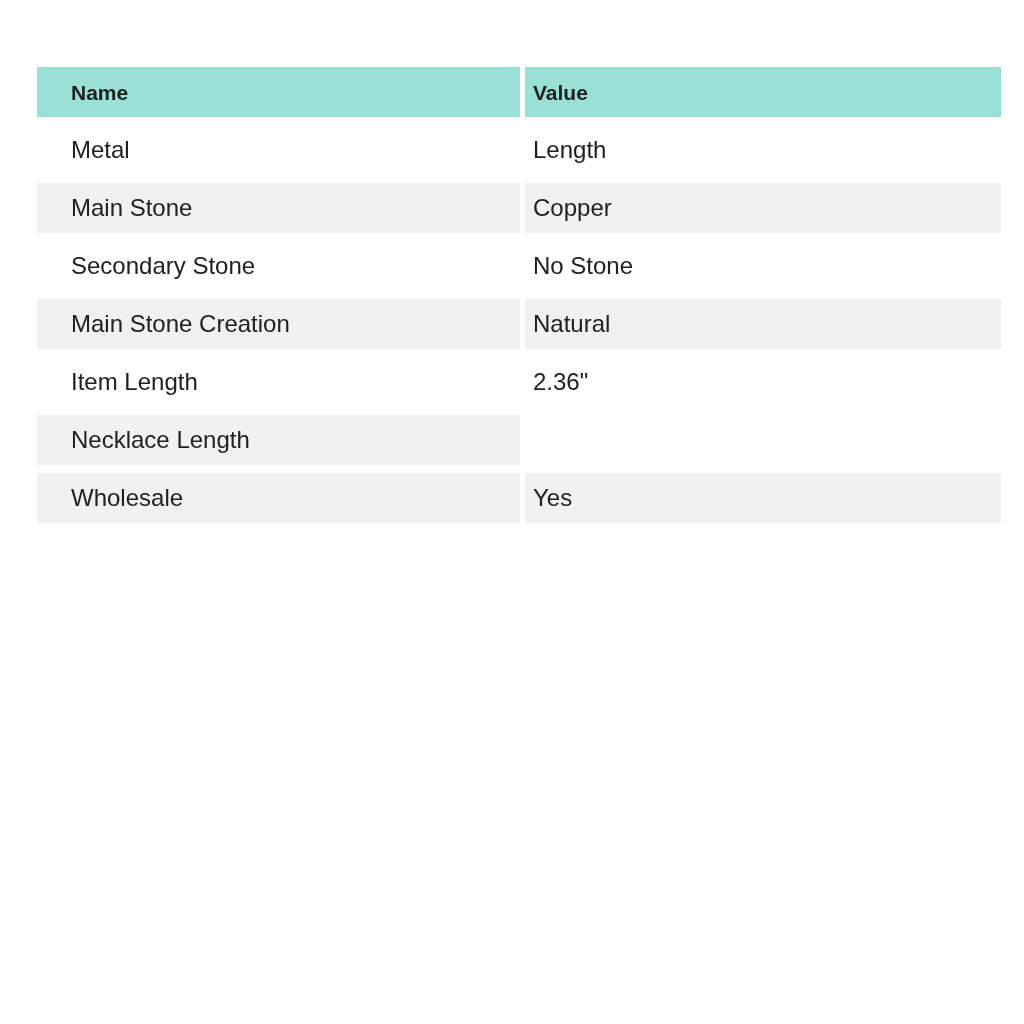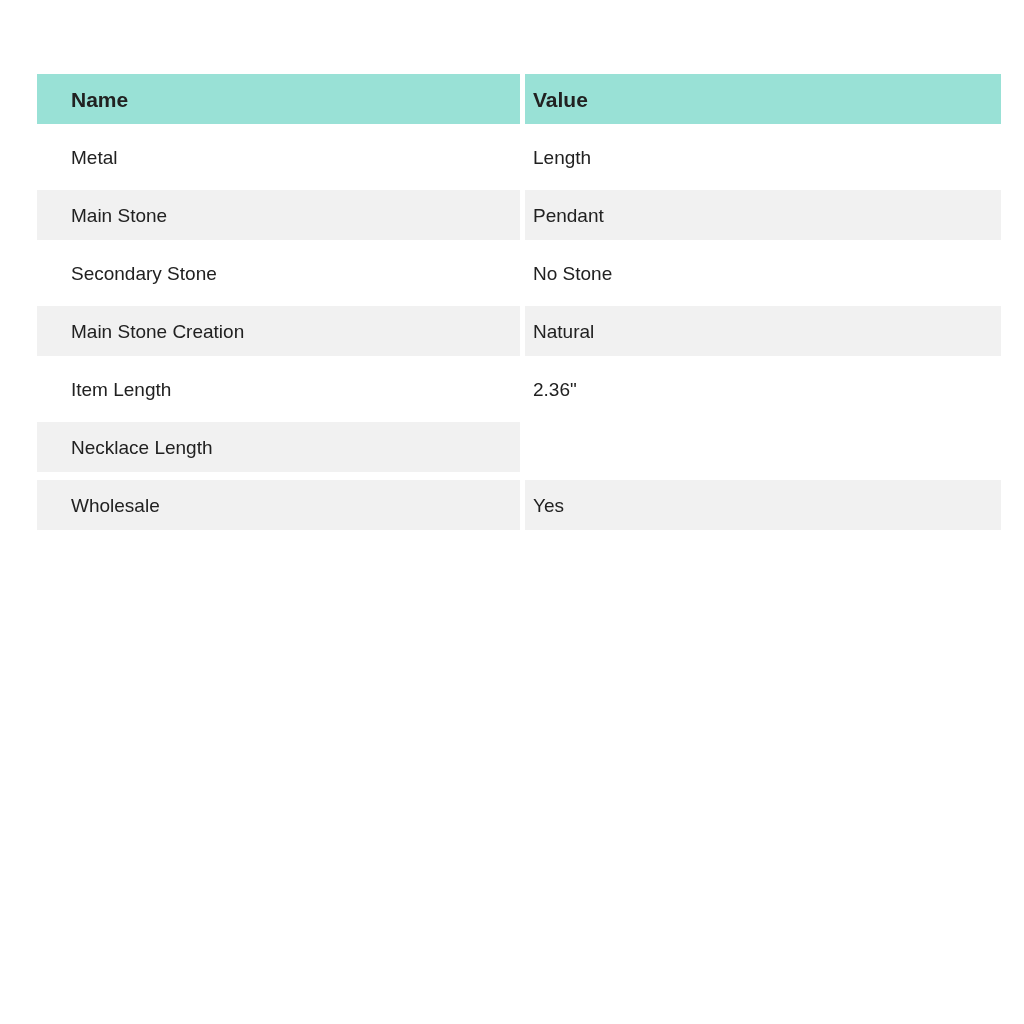--- a/index.html
+++ b/index.html
@@ -11,35 +11,35 @@
     width: 1024px;
     height: 1024px;
     position: relative;
     font-family: "Liberation Sans", "DejaVu Sans", sans-serif;
     color: #212121;
     overflow: hidden;
   }
   .spec-table {
     position: absolute;
     left: 37px;
-    top: 74px;
+    top: 67px;
     width: 964px;
   }
   .row {
     display: flex;
     gap: 5px;
     height: 50px;
     margin-bottom: 8px;
   }
   .cell {
     height: 50px;
     display: flex;
     align-items: center;
     box-sizing: border-box;
-    font-size: 19px;
+    font-size: 24px;
     line-height: 1;
     background: #ffffff;
   }
   .cell.name-col {
     width: 483px;
     padding-left: 34px;
   }
   .cell.value-col {
     flex: 1;
     padding-left: 8px;
@@ -63,21 +63,21 @@
     <div class="cell value-col">Value</div>
   </div>
 
   <div class="row">
     <div class="cell name-col">Metal</div>
     <div class="cell value-col">Length</div>
   </div>
 
   <div class="row alt">
     <div class="cell name-col">Main Stone</div>
-    <div class="cell value-col">Pendant</div>
+    <div class="cell value-col">Copper</div>
   </div>
 
   <div class="row">
     <div class="cell name-col">Secondary Stone</div>
     <div class="cell value-col">No Stone</div>
   </div>
 
   <div class="row alt">
     <div class="cell name-col">Main Stone Creation</div>
     <div class="cell value-col">Natural</div>

